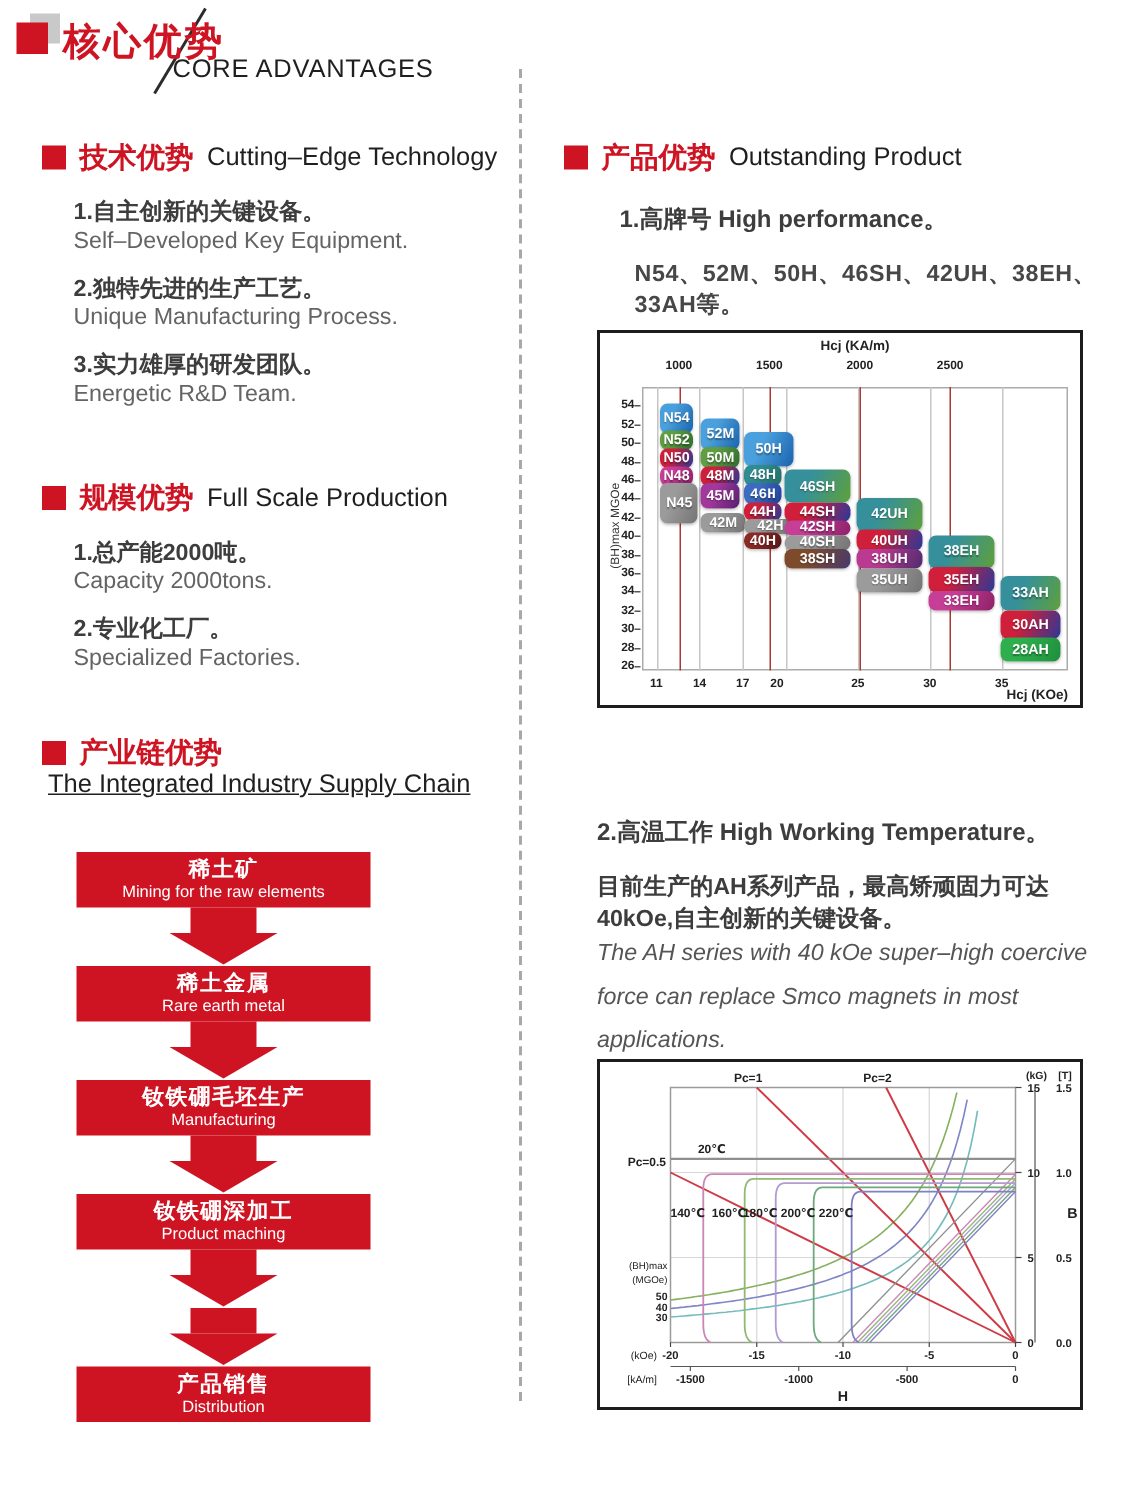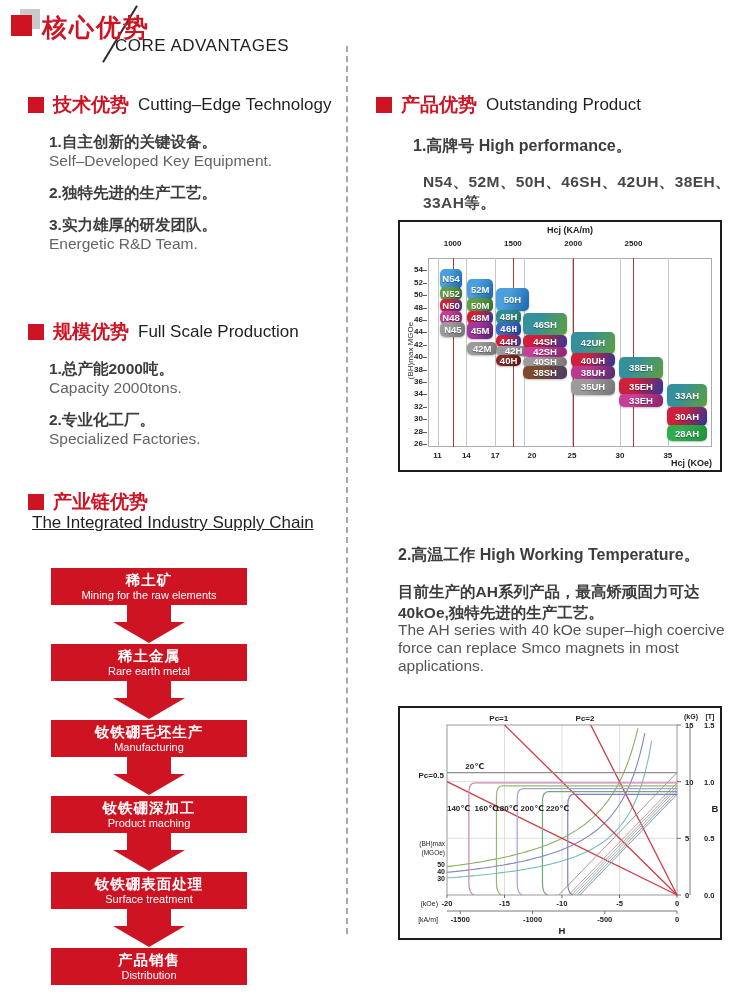--- a/index.html
+++ b/index.html
@@ -35,21 +35,21 @@
   .flow-arrow{position:relative;height:39px;}
   .flow-arrow i{display:block;position:absolute;}
   .flow-arrow .shaft{left:50%;margin-left:-22px;top:0;width:44px;height:17px;background:var(--accent);}
   .flow-arrow .head{left:50%;margin-left:-36px;top:17px;width:0;height:0;
             border-left:36px solid transparent;border-right:36px solid transparent;border-top:21px solid var(--accent);}
   
   .r-item{position:absolute;font-size:16px;font-weight:bold;color:#3d3d3d;white-space:nowrap;}
   #item1{left:413px;top:136px;} #item2{left:398px;top:545px;}
   #grades{position:absolute;left:423px;top:172px;font-size:15.5px;font-weight:bold;color:#474747;letter-spacing:.4px;}
   #para-cn{position:absolute;left:398px;top:581px;width:340px;font-size:15.5px;font-weight:bold;color:#3d3d3d;line-height:21px;}
-  #para-en{position:absolute;left:398px;top:621px;width:345px;font-size:15.5px;color:#555;line-height:18px;}
+  #para-en{position:absolute;left:398px;top:621px;width:345px;font-size:15.5px;color:#555;line-height:29px;font-style:italic;}
   
   #chart1{position:absolute;left:398px;top:220px;width:324px;height:252px;border:2px solid #1c1c1c;
           background:#fff;box-sizing:border-box;}
   #chart2{position:absolute;left:398px;top:706px;width:324px;height:234px;border:2px solid #1c1c1c;
           background:#fff;box-sizing:border-box;}
   
   #chart1 *{box-sizing:border-box;}
   .c1-plot{position:absolute;border:1px solid #ababab;}
   .c1-grid{position:absolute;width:1px;background:#c6c6c6;}
   .c1-red{position:absolute;width:1px;background:#a83a33;}
@@ -83,20 +83,21 @@
     <span class="cn">技术优势</span>
     <span class="en">Cutting–Edge Technology</span>
   </div>
   <div class="items" id="tech-items">
     <div class="adv">
       <div class="acn">1.自主创新的关键设备。</div>
       <div class="aen">Self–Developed Key Equipment.</div>
     </div>
     <div class="adv">
       <div class="acn">2.独特先进的生产工艺。</div>
+      <div class="aen">Unique Manufacturing Process.</div>
     </div>
     <div class="adv">
       <div class="acn">3.实力雄厚的研发团队。</div>
       <div class="aen">Energetic R&amp;D Team.</div>
     </div>
   </div>
 
   <div class="sec sec-scale">
     <span class="sq"></span>
     <span class="cn">规模优势</span>
@@ -145,24 +146,20 @@
         <i class="head"></i>
       </div>
     <div class="flow-box">
       <div class="fcn">钕铁硼深加工</div>
       <div class="fen">Product maching</div>
     </div>
     <div class="flow-arrow">
         <i class="shaft"></i>
         <i class="head"></i>
       </div>
-    <div class="flow-box">
-      <div class="fcn">钕铁硼表面处理</div>
-      <div class="fen">Surface treatment</div>
-    </div>
     <div class="flow-arrow">
         <i class="shaft"></i>
         <i class="head"></i>
       </div>
     <div class="flow-box">
       <div class="fcn">产品销售</div>
       <div class="fen">Distribution</div>
     </div>
   </div>
 
@@ -176,21 +173,21 @@
 
   <div id="chart1">
       <div class="c1-plot" style="left: 28px; top: 36px; width: 284px; height: 189px;"></div>
       <div class="c1-grid" style="left: 37.5946px; top: 36px; height: 189px;"></div>
       <div class="c1-xt" style="left: 27.5946px; top: 229px;">11</div>
       <div class="c1-grid" style="left: 66.3784px; top: 36px; height: 189px;"></div>
       <div class="c1-xt" style="left: 56.3784px; top: 229px;">14</div>
       <div class="c1-grid" style="left: 95.1622px; top: 36px; height: 189px;"></div>
       <div class="c1-xt" style="left: 85.1622px; top: 229px;">17</div>
       <div class="c1-grid" style="left: 123.946px; top: 36px; height: 189px;"></div>
-      <div class="c1-xt" style="left: 122px; top: 229px;">20</div>
+      <div class="c1-xt" style="left: 108px; top: 229px;">20</div>
       <div class="c1-grid" style="left: 171.919px; top: 36px; height: 189px;"></div>
       <div class="c1-xt" style="left: 161.919px; top: 229px;">25</div>
       <div class="c1-grid" style="left: 219.892px; top: 36px; height: 189px;"></div>
       <div class="c1-xt" style="left: 209.892px; top: 229px;">30</div>
       <div class="c1-grid" style="left: 267.865px; top: 36px; height: 189px;"></div>
       <div class="c1-xt" style="left: 257.865px; top: 229px;">35</div>
       <div class="c1-red" style="left: 52.624px; top: 36px; height: 189px;"></div>
       <div class="c1-topt" style="left: 35.624px; top: 17px;">1000</div>
       <div class="c1-red" style="left: 112.909px; top: 36px; height: 189px;"></div>
       <div class="c1-topt" style="left: 95.909px; top: 17px;">1500</div>
@@ -228,21 +225,21 @@
       <div class="c1-ym" style="left: 23px; top: 209.508px;"></div>
       <div class="c1-yt" style="left: 4px; top: 216.902px;">26</div>
       <div class="c1-ym" style="left: 23px; top: 221.902px;"></div>
       <div class="c1-title" style="left: 28px; top: 3px; width: 284px;">Hcj (KA/m)</div>
       <div class="c1-xlab" style="left: 28px; top: 236px; width: 284px;">Hcj (KOe)</div>
       <div class="c1-ylab">(BH)max MGOe</div>
       <div class="c1-block" style="left: 40.473px; top: 46.5344px; width: 21.1081px; height: 20.4492px; background: linear-gradient(115deg, rgb(74, 160, 220) 35%, rgb(26, 99, 174));">N54</div>
       <div class="c1-block" style="left: 40.473px; top: 64.5049px; width: 21.1081px; height: 13.6328px; background: linear-gradient(115deg, rgb(95, 158, 67) 35%, rgb(47, 107, 45));">N52</div>
       <div class="c1-block" style="left: 40.473px; top: 76.8984px; width: 21.1081px; height: 13.0131px; background: linear-gradient(115deg, rgb(207, 31, 58) 35%, rgb(43, 56, 152));">N50</div>
       <div class="c1-block" style="left: 40.473px; top: 88.6721px; width: 21.1081px; height: 13.0131px; background: linear-gradient(115deg, rgb(199, 62, 151) 35%, rgb(141, 33, 104));">N48</div>
-      <div class="c1-block" style="left: 40.473px; top: 100.446px; width: 24.9459px; height: 15px; background: linear-gradient(115deg, rgb(155, 155, 155) 35%, rgb(116, 116, 116));">N45</div>
+      <div class="c1-block" style="left: 40.473px; top: 100.446px; width: 24.9459px; height: 27px; background: linear-gradient(115deg, rgb(155, 155, 155) 35%, rgb(116, 116, 116));">N45</div>
       <div class="c1-block" style="left: 67.3378px; top: 57.0689px; width: 25.9054px; height: 20.4492px; background: linear-gradient(115deg, rgb(74, 160, 220) 35%, rgb(26, 99, 174));">52M</div>
       <div class="c1-block" style="left: 67.3378px; top: 76.2787px; width: 25.9054px; height: 13.6328px; background: linear-gradient(115deg, rgb(95, 158, 67) 35%, rgb(47, 107, 45));">50M</div>
       <div class="c1-block" style="left: 67.3378px; top: 88.6721px; width: 25.9054px; height: 13.0131px; background: linear-gradient(115deg, rgb(207, 31, 58) 35%, rgb(43, 56, 152));">48M</div>
       <div class="c1-block" style="left: 67.3378px; top: 100.446px; width: 25.9054px; height: 16.7311px; background: linear-gradient(115deg, rgb(162, 56, 155) 35%, rgb(87, 31, 112));">45M</div>
       <div class="c1-block" style="left: 67.3378px; top: 119.656px; width: 29.7432px; height: 13.0131px; background: linear-gradient(115deg, rgb(155, 155, 155) 35%, rgb(116, 116, 116));">42M</div>
       <div class="c1-block" style="left: 96.1216px; top: 65.7443px; width: 32.6216px; height: 23.5475px; background: linear-gradient(115deg, rgb(74, 160, 220) 35%, rgb(26, 99, 174));">50H</div>
       <div class="c1-block" style="left: 96.1216px; top: 88.0525px; width: 24.9459px; height: 13.6328px; background: linear-gradient(115deg, rgb(47, 141, 146) 35%, rgb(37, 111, 98));">48H</div>
       <div class="c1-block" style="left: 96.1216px; top: 100.446px; width: 24.9459px; height: 13.6328px; background: linear-gradient(115deg, rgb(60, 108, 192) 35%, rgb(32, 63, 150)); font-family: Liberation Mono, monospace;">46H</div>
       <div class="c1-block" style="left: 96.1216px; top: 112.839px; width: 24.9459px; height: 12.3934px; background: linear-gradient(115deg, rgb(207, 31, 58) 35%, rgb(43, 56, 152));">44H</div>
       <div class="c1-block" style="left: 96.1216px; top: 123.993px; width: 35px; height: 9.91475px; background: linear-gradient(115deg, rgb(155, 155, 155) 35%, rgb(116, 116, 116));">42H</div>
@@ -258,21 +255,21 @@
       <div class="c1-block" style="left: 170.959px; top: 156.836px; width: 44.1351px; height: 16.1115px; background: linear-gradient(115deg, rgb(155, 155, 155) 35%, rgb(116, 116, 116));">35UH</div>
       <div class="c1-block" style="left: 218.932px; top: 134.528px; width: 44.1351px; height: 22.3082px; background: linear-gradient(115deg, rgb(53, 144, 155) 35%, rgb(95, 160, 58));">38EH</div>
       <div class="c1-block" style="left: 218.932px; top: 156.216px; width: 44.1351px; height: 16.7311px; background: linear-gradient(115deg, rgb(207, 31, 58) 35%, rgb(43, 56, 152));">35EH</div>
       <div class="c1-block" style="left: 218.932px; top: 172.328px; width: 44.1351px; height: 13.0131px; background: linear-gradient(115deg, rgb(199, 62, 151) 35%, rgb(141, 33, 104));">33EH</div>
       <div class="c1-block" style="left: 266.905px; top: 162.413px; width: 40.2973px; height: 22.9279px; background: linear-gradient(115deg, rgb(53, 144, 155) 35%, rgb(95, 160, 58));">33AH</div>
       <div class="c1-block" style="left: 266.905px; top: 184.721px; width: 40.2973px; height: 19.2098px; background: linear-gradient(115deg, rgb(207, 31, 58) 35%, rgb(43, 56, 152));">30AH</div>
       <div class="c1-block" style="left: 266.905px; top: 203.311px; width: 40.2973px; height: 16.1115px; background: linear-gradient(115deg, rgb(47, 174, 78) 35%, rgb(31, 143, 60));">28AH</div>
     </div>
 
   <div class="r-item" id="item2">2.高温工作 High Working Temperature。</div>
-  <div id="para-cn">目前生产的AH系列产品，最高矫顽固力可达40kOe,独特先进的生产工艺。</div>
+  <div id="para-cn">目前生产的AH系列产品，最高矫顽固力可达40kOe,自主创新的关键设备。</div>
   <div id="para-en">The AH series with 40 kOe super–high coercive force can replace Smco magnets in most applications.</div>
 
   <div id="chart2"><svg width="320" height="230">
         <line x1="104.5" y1="17" x2="104.5" y2="187" stroke="#d6d6d6" stroke-width="0.8"></line>
         <line x1="162" y1="17" x2="162" y2="187" stroke="#d6d6d6" stroke-width="0.8"></line>
         <line x1="219.5" y1="17" x2="219.5" y2="187" stroke="#d6d6d6" stroke-width="0.8"></line>
         <line x1="47" y1="130.33333333333334" x2="277" y2="130.33333333333334" stroke="#d6d6d6" stroke-width="0.8"></line>
         <line x1="47" y1="73.66666666666667" x2="277" y2="73.66666666666667" stroke="#d6d6d6" stroke-width="0.8"></line>
         <rect x="47" y="17" width="230" height="170" fill="none" stroke="#9a9a9a" stroke-width="1"></rect>
         <path d="M47.0 158.7L49.3 158.4L51.6 158.1L53.9 157.8L56.2 157.5L58.5 157.2L60.8 156.9L63.1 156.5L65.4 156.2L67.7 155.9L70.0 155.5L72.3 155.2L74.6 154.8L76.9 154.4L79.2 154.1L81.5 153.7L83.8 153.3L86.1 152.9L88.4 152.4L90.7 152.0L93.0 151.6L95.3 151.1L97.6 150.7L99.9 150.2L102.2 149.7L104.5 149.2L106.8 148.7L109.1 148.2L111.4 147.6L113.7 147.1L116.0 146.5L118.3 145.9L120.6 145.3L122.9 144.7L125.2 144.1L127.5 143.4L129.8 142.7L132.1 142.0L134.4 141.3L136.7 140.6L139.0 139.8L141.3 139.0L143.6 138.1L145.9 137.3L148.2 136.4L150.5 135.5L152.8 134.5L155.1 133.5L157.4 132.5L159.7 131.4L162.0 130.3L164.3 129.2L166.6 128.0L168.9 126.7L171.2 125.4L173.5 124.0L175.8 122.6L178.1 121.1L180.4 119.5L182.7 117.9L185.0 116.2L187.3 114.4L189.6 112.4L191.9 110.4L194.2 108.3L196.5 106.0L198.8 103.7L201.1 101.1L203.4 98.5L205.7 95.6L208.0 92.6L210.3 89.3L212.6 85.8L214.9 82.1L217.2 78.0L219.5 73.7L221.8 68.9L224.1 63.8L226.4 58.2L228.7 52.1L231.0 45.3L233.3 37.9L235.6 29.6L237.9 20.3" fill="none" stroke="#86b161" stroke-width="1.1"></path>

